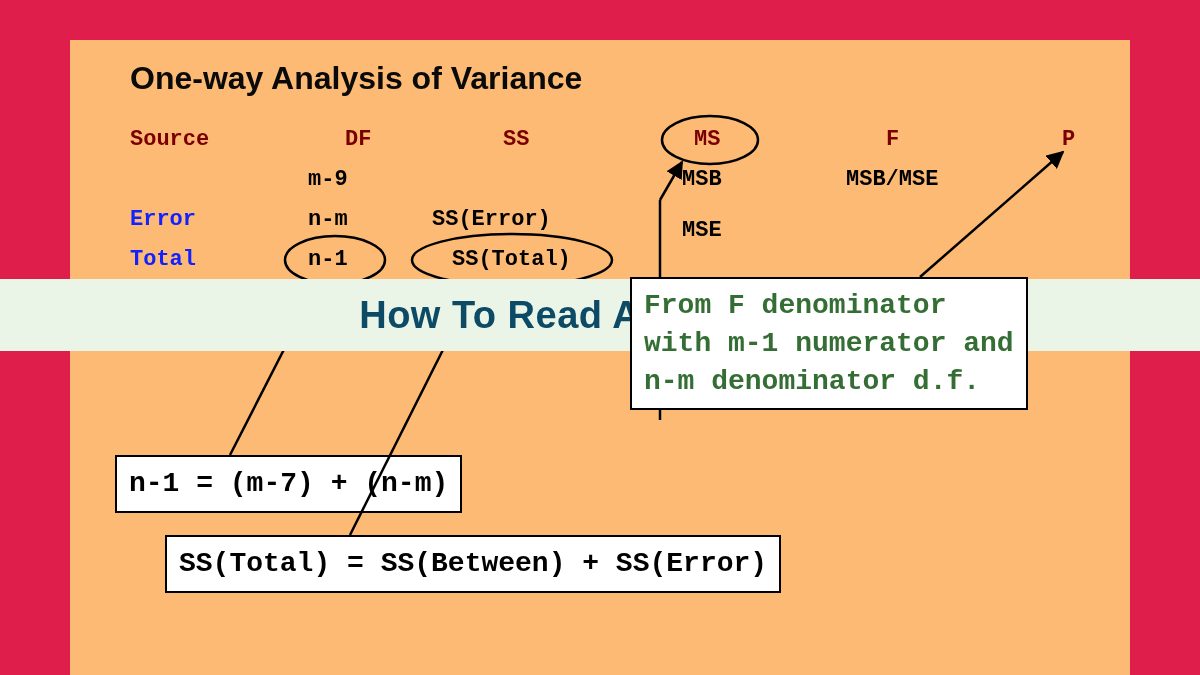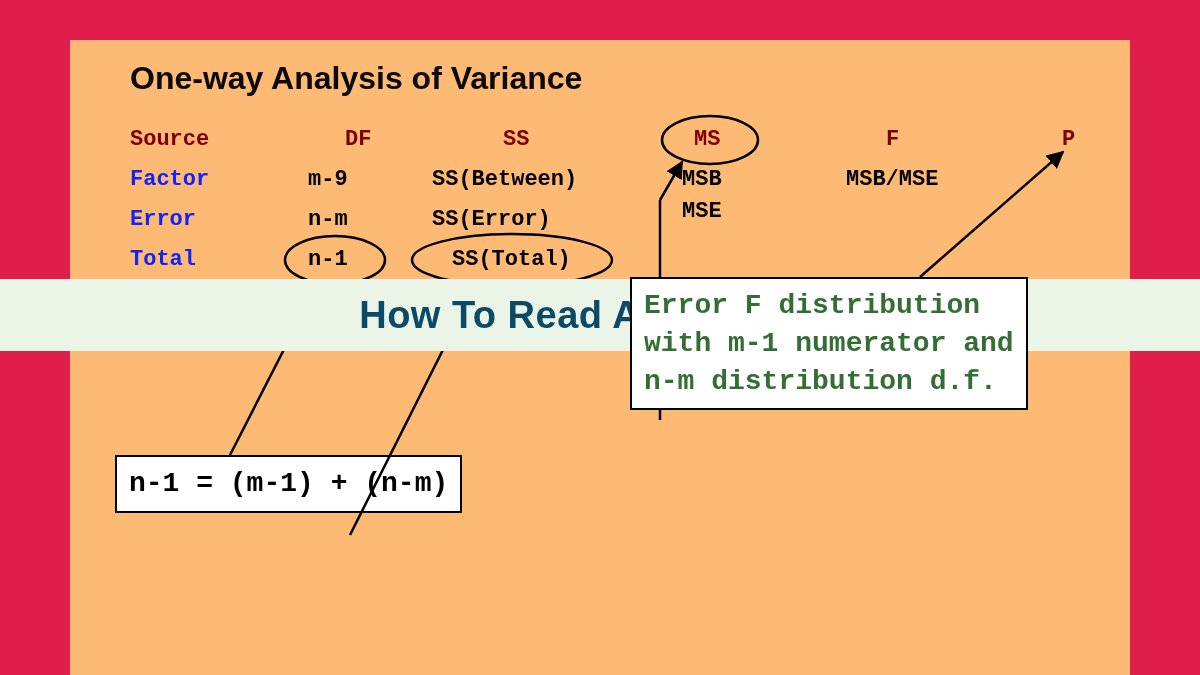--- a/index.html
+++ b/index.html
@@ -79,44 +79,43 @@
 
   <div class="title">One-way Analysis of Variance</div>
 
   <div class="mono darkred" style="left:60px; top:87px;">Source</div>
   <div class="mono darkred" style="left:275px; top:87px;">DF</div>
   <div class="mono darkred" style="left:433px; top:87px;">SS</div>
   <div class="mono darkred" style="left:624px; top:87px;">MS</div>
   <div class="mono darkred" style="left:816px; top:87px;">F</div>
   <div class="mono darkred" style="left:992px; top:87px;">P</div>
 
-  <div class="mono blue" style="left:60px;  top:127px;">Factor</div>
   <div class="mono black" style="left:238px; top:127px;">m-9</div>
-  <div class="mono black" style="left:362px; top:127px;">SS(Between)</div>
   <div class="mono black" style="left:612px; top:127px;">MSB</div>
   <div class="mono black" style="left:776px; top:127px;">MSB/MSE</div>
 
   <div class="mono blue" style="left:60px;  top:167px;text-align:right;">Error</div>
   <div class="mono black" style="left:238px; top:167px;">n-m</div>
   <div class="mono black" style="left:362px; top:167px;">SS(Error)</div>
-  <div class="mono black" style="left:612px; top:159px;">MSE</div>
+  <div class="mono black" style="left:612px; top:178px;">MSE</div>
 
   <div class="mono blue" style="left:60px;  top:207px;">Total</div>
   <div class="mono black" style="left:238px; top:207px;">n-1</div>
   <div class="mono black" style="left:382px; top:207px;">SS(Total)</div>
 
   <div class="fbox" style="left:560px; top:237px; color:#356e35; z-index:1;">
-    <div>Error F distribution</div>
+    <div>From F denominator</div>
     <div>with m-1 numerator and</div>
-    <div>n-m distribution d.f.</div>
+    <div>n-m denominator d.f.</div>
   </div>
 
 
-  <div class="fbox" style="left:45px; top:415px;">n-1 = (m-1) + (n-m)</div>
+  <div class="fbox" style="left:45px; top:415px;">n-1 = (m-7) + (n-m)</div>
 
+  <div class="fbox" style="left:95px; top:495px;">SS(Total) = SS(Between) + SS(Error)</div>
 
   <svg class="annot" viewBox="0 0 1060 595">
     <defs>
       <marker id="arr" viewBox="0 0 10 10" refX="9" refY="5" markerWidth="7" markerHeight="7" orient="auto-start-reverse">
         <path d="M 0 0 L 10 5 L 0 10 z" fill="#000"></path>
       </marker>
     </defs>
 
     <ellipse cx="640" cy="100" rx="48" ry="24" fill="none" stroke="#000" stroke-width="2.5"></ellipse>
 

